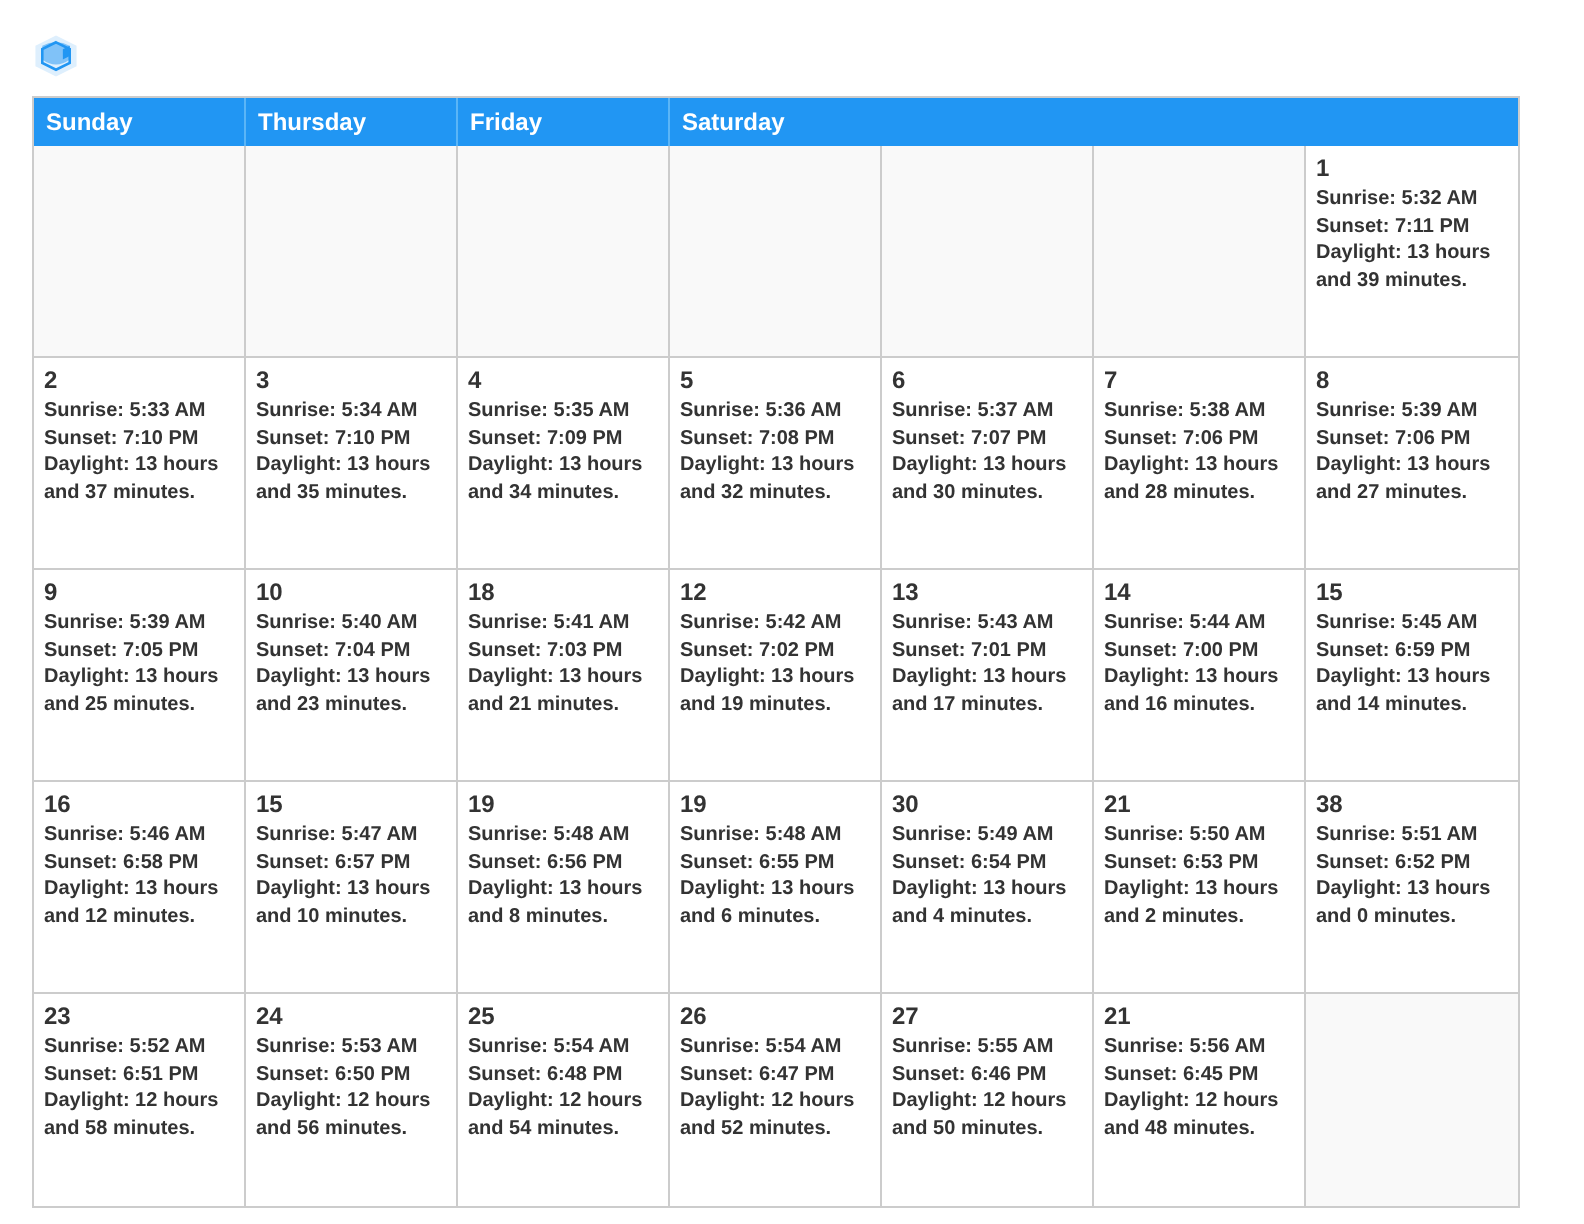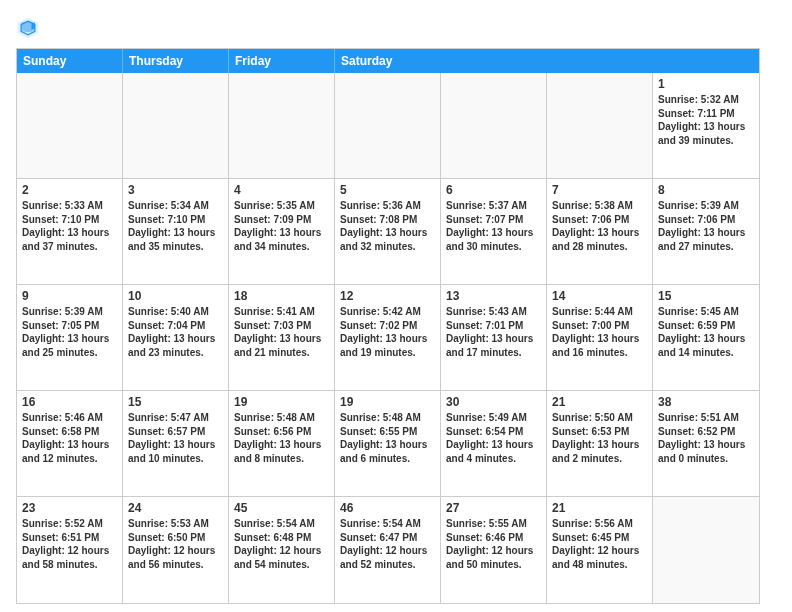--- a/index.html
+++ b/index.html
@@ -242,25 +242,25 @@
         <div class="cal-week">
           <div class="cal-cell">
             <span class="day-num">23</span>
             <div class="day-info">Sunrise: 5:52 AM<br>Sunset: 6:51 PM<br>Daylight: 12 hours<br>and 58 minutes.</div>
           </div>
           <div class="cal-cell">
             <span class="day-num">24</span>
             <div class="day-info">Sunrise: 5:53 AM<br>Sunset: 6:50 PM<br>Daylight: 12 hours<br>and 56 minutes.</div>
           </div>
           <div class="cal-cell">
-            <span class="day-num">45</span>
+            <span class="day-num">25</span>
             <div class="day-info">Sunrise: 5:54 AM<br>Sunset: 6:48 PM<br>Daylight: 12 hours<br>and 54 minutes.</div>
           </div>
           <div class="cal-cell">
-            <span class="day-num">46</span>
+            <span class="day-num">26</span>
             <div class="day-info">Sunrise: 5:54 AM<br>Sunset: 6:47 PM<br>Daylight: 12 hours<br>and 52 minutes.</div>
           </div>
           <div class="cal-cell">
             <span class="day-num">27</span>
             <div class="day-info">Sunrise: 5:55 AM<br>Sunset: 6:46 PM<br>Daylight: 12 hours<br>and 50 minutes.</div>
           </div>
           <div class="cal-cell">
             <span class="day-num">21</span>
             <div class="day-info">Sunrise: 5:56 AM<br>Sunset: 6:45 PM<br>Daylight: 12 hours<br>and 48 minutes.</div>
           </div>

